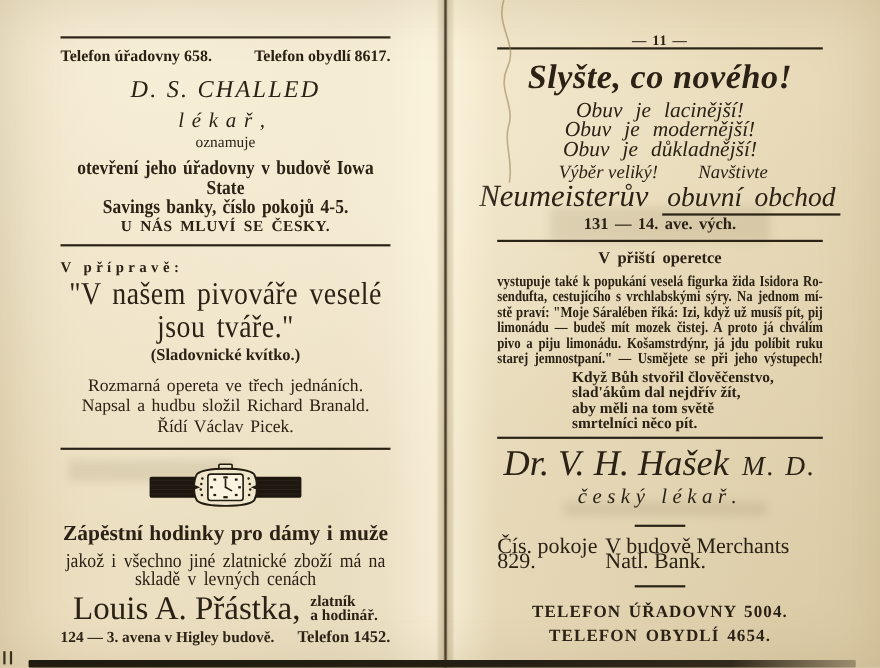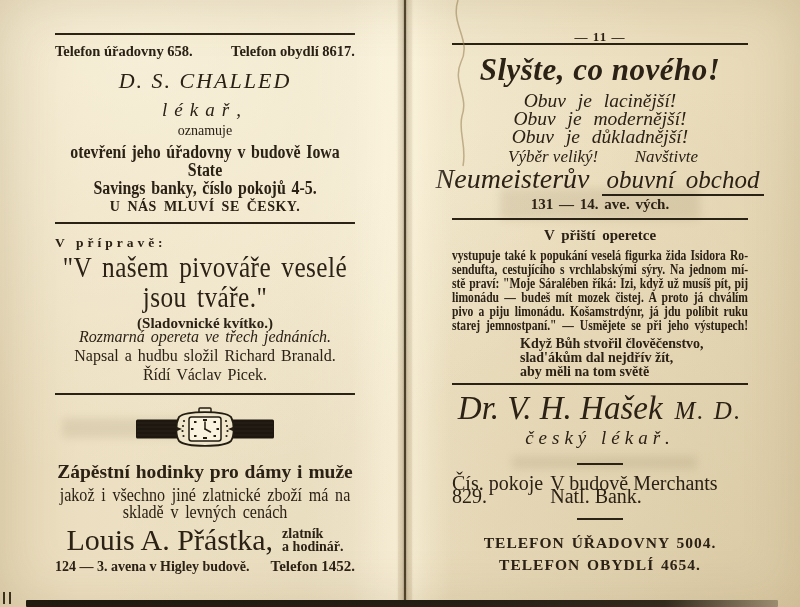--- a/index.html
+++ b/index.html
@@ -39,21 +39,21 @@
                font-weight:bold; font-size:18px; line-height:18px; margin-top:6px; text-align:center; word-spacing:2px; }
   .cesky { text-align:center; font-weight:bold; font-size:14px; line-height:12px; margin-top:4px; letter-spacing:0.5px; word-spacing:3px; }
   .rule-a { margin-top:9px; }
   .priprave { text-align:left; font-weight:bold; font-size:13.5px; line-height:13px; margin-top:12px; letter-spacing:4px; }
   .quoteblock { width:344px; margin-left:-22px; transform:scaleX(0.872); transform-origin:50% 0;
                 text-align:center; font-size:29px; margin-top:3px; word-spacing:4px; letter-spacing:0.5px; }
   .quoteblock .q1 { line-height:31px; white-space:nowrap; }
   .quoteblock .q2 { line-height:29px; }
   .sladovnicke { text-align:center; font-weight:bold; font-size:15px; line-height:13px; margin-top:5px; }
   .op-line  { text-align:center; font-size:16px; line-height:14px; margin-top:5px; word-spacing:2px; }
-  .op-line.first { margin-top:0;font-style:italic; }
+  .op-line.first { margin-top:14px; }
   .rule-b { margin-top:11px; }
   .watch-wrap { text-align:center; margin-top:11px; height:46px; }
   .hodinky { text-align:center; font-weight:bold; font-size:19.5px; line-height:18px; margin-top:11px; word-spacing:1px; }
   .jakozblock { width:336px; margin-left:-18px; transform:scaleX(0.893); transform-origin:50% 0;
                 text-align:center; font-size:18px; line-height:17px; margin-top:6px; word-spacing:3px; }
   .louis-row { display:flex; justify-content:center; align-items:center; margin-top:5px; gap:9px; }
   .louis-name { font-size:30px; line-height:28px; white-space:nowrap; }
   .louis-trade { font-weight:bold; font-size:14px; line-height:13px; text-align:left; }
   .addr-row { display:flex; justify-content:space-between; align-items:center; font-weight:bold; margin-top:6px; }
   .addr-left { font-size:14px; line-height:13px; }
@@ -233,20 +233,21 @@
         <div>sendufta, cestujícího s vrchlabskými sýry. Na jednom mí-</div>
         <div>stě praví: "Moje Sáralében říká: Izi, když už musíš pít, pij</div>
         <div>limonádu — budeš mít mozek čistej. A proto já chválím</div>
         <div>pivo a piju limonádu. Košamstrdýnr, já jdu políbit ruku</div>
         <div>starej jemnostpaní." — Usmějete se při jeho výstupech!</div>
       </div>
     <div class="verse">
         <div>Když Bůh stvořil člověčenstvo,</div>
         <div>slad'ákům dal nejdřív žít,</div>
         <div>aby měli na tom světě</div>
+        <div>smrtelníci něco pít.</div>
       </div>
 
     <div class="rule rule-d"></div>
 
     <div class="hasek-row">
       <span class="hasek-name">Dr. V. H. Hašek</span>
       <span class="hasek-deg">M. D.</span>
     </div>
     <div class="hasek-prof">český lékař.</div>
     <div class="rule-short srule1"></div>

